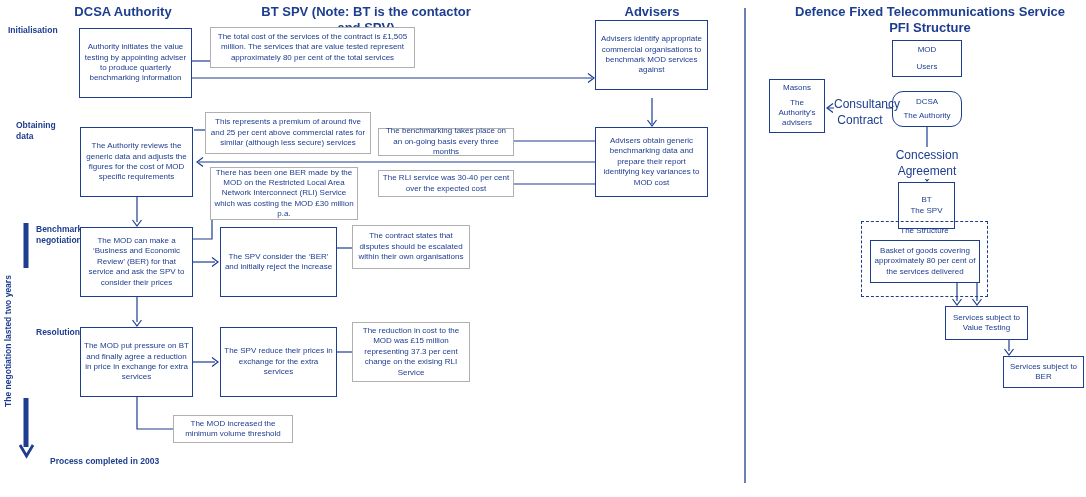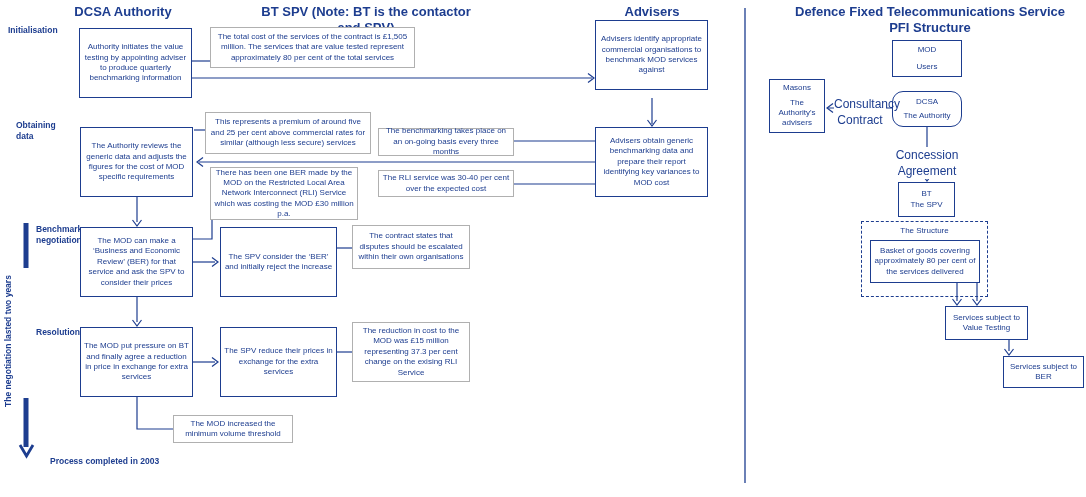--- a/index.html
+++ b/index.html
@@ -117,21 +117,21 @@
   <div class="box rbox" style="left:769px;top:79px;width:56px;height:54px;gap:4px;">
     <div>Masons</div>
     <div>The Authority's advisers</div>
   </div>
   <div class="box rbox" style="left:892px;top:91px;width:70px;height:36px;gap:4px;border-radius:11px;">
     <div>DCSA</div>
     <div>The Authority</div>
   </div>
   <div class="lbl" style="left:834px;top:97px;width:52px;">Consultancy Contract</div>
   <div class="lbl" style="left:877px;top:148px;width:100px;">Concession Agreement</div>
-  <div class="box rbox" style="left:898px;top:182px;width:57px;height:35px;gap:0;">
+  <div class="box rbox" style="left:898px;top:182px;width:57px;height:47px;gap:0;">
     <div>BT</div>
     <div>The SPV</div>
   </div>
   <div class="dashedbox" style="left:861px;top:221px;width:127px;height:76px;">
     <div>The Structure</div>
   </div>
   <div class="box" style="left:870px;top:240px;width:110px;height:43px;">Basket of goods covering approximately 80 per cent of the services delivered</div>
   <div class="box" style="left:945px;top:306px;width:83px;height:34px;">Services subject to Value Testing</div>
   <div class="box" style="left:1003px;top:356px;width:81px;height:32px;">Services subject to BER</div>
 

